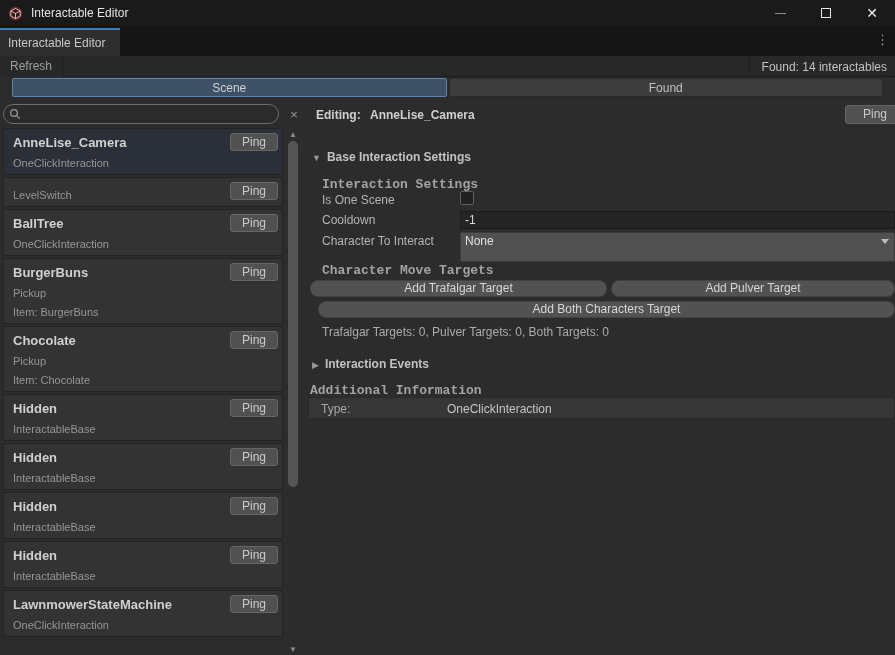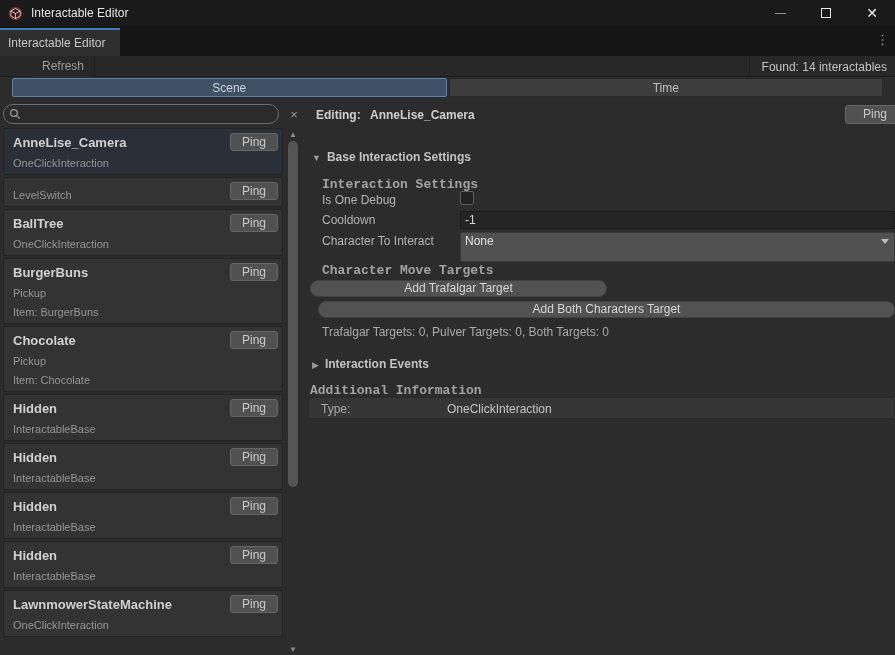--- a/index.html
+++ b/index.html
@@ -28,21 +28,21 @@
   .min-glyph{display:block;width:11px;height:1px;background:#8d8d8d;}
   .max-glyph{display:block;width:10px;height:10px;border:1.5px solid #e8e8e8;}
   .close-glyph{color:#ededed;font-size:14px;line-height:1;}
 
   
   .tabbar{position:absolute;left:0;top:26px;width:895px;height:30px;background:var(--tabbar);}
   .editor-tab{position:absolute;left:0;top:2px;width:120px;height:28px;background:#2e2e2e;border-top:2px solid var(--accent);color:#c8c8c8;font-size:12px;display:flex;align-items:center;padding-left:8px;}
   .kebab{position:absolute;right:6px;top:7px;color:#9a9a9a;font-size:13px;letter-spacing:0;line-height:1;}
 
   
-  .toolbar{position:absolute;left:0;top:56px;width:895px;height:21px;background:var(--toolbar);border-bottom:1px solid #1d1d1d;display:flex;align-items:center;padding-left:32px;}
+  .toolbar{position:absolute;left:0;top:56px;width:895px;height:21px;background:var(--toolbar);border-bottom:1px solid #1d1d1d;display:flex;align-items:center;}
   .refresh-btn{height:21px;padding:0 10px;background:var(--toolbar);border:none;border-right:1px solid #1f1f1f;color:#9e9e9e;font-size:12px;display:flex;align-items:center;}
   .found-label{position:absolute;right:0;top:0;height:21px;display:flex;align-items:center;padding:0 8px 0 12px;border-left:1px solid #1f1f1f;color:#c2c2c2;font-size:12px;}
 
   
   .view-tabs{position:absolute;left:0;top:78px;width:895px;height:19px;display:flex;gap:2px;padding:0 12px;}
   .view-tab{flex:1;height:19px;font-size:12px;display:flex;align-items:center;justify-content:center;border-radius:2px;}
   .view-tab.active{background:var(--scene-tab);border:1px solid #5d83ad;color:#cdd3da;}
   .view-tab.inactive{background:var(--debug-tab);border:1px solid #282828;color:#c0c0c0;}
 
   
@@ -115,21 +115,21 @@
     <div class="kebab">⋮</div>
   </div>
 
   <div class="toolbar">
     <button class="refresh-btn">Refresh</button>
     <div class="found-label">Found: 14 interactables</div>
   </div>
 
   <div class="view-tabs">
     <div class="view-tab active">Scene</div>
-    <div class="view-tab inactive">Time</div>
+    <div class="view-tab inactive">Found</div>
   </div>
 
   <div class="left-panel">
     <div class="search-row">
       <input class="search-input" type="text" value="" placeholder="" style="">
       <svg class="search-icon" viewBox="0 0 12 12">
         <circle cx="5" cy="5" r="3.4" fill="none" stroke="#9a9a9a" stroke-width="1.2"></circle>
         <line x1="7.6" y1="7.6" x2="10.6" y2="10.6" stroke="#9a9a9a" stroke-width="1.2"></line>
       </svg>
       <div class="search-clear">×</div>
@@ -204,21 +204,21 @@
 
     <div class="row" style="top:50px;left:6px;">
       <span class="fold-tri">▼</span><span class="fold-lbl">Base Interaction Settings</span>
     </div>
 
     <div class="row" style="top:77px;left:16px;">
       <span class="hdr">Interaction Settings</span>
     </div>
 
     <div class="row" style="top:96px;">
-      <span class="lbl" style="position:absolute;left:16px;">Is One Debug</span>
+      <span class="lbl" style="position:absolute;left:16px;">Is One Scene</span>
       <div class="checkbox"></div>
     </div>
 
     <div class="row" style="top:116px;">
       <span class="lbl" style="position:absolute;left:16px;">Cooldown</span>
       <div class="text-field">-1</div>
     </div>
 
     <div class="row" style="top:137px;">
       <span class="lbl" style="position:absolute;left:16px;">Character To Interact</span>
@@ -227,20 +227,21 @@
         <span class="dd-arrow"></span>
       </div>
     </div>
 
     <div class="row" style="top:163px;left:16px;">
       <span class="hdr">Character Move Targets</span>
     </div>
 
     <div class="row" style="top:183px;height:17px;">
       <div class="push-btn" style="left:4px;width:297px;">Add Trafalgar Target</div>
+      <div class="push-btn" style="left:305px;right:0;">Add Pulver Target</div>
     </div>
 
     <div class="row" style="top:204px;height:17px;">
       <div class="push-btn" style="left:12px;right:0;">Add Both Characters Target</div>
     </div>
 
     <div class="row" style="top:225px;left:16px;">
       <span class="summary">Trafalgar Targets: 0, Pulver Targets: 0, Both Targets: 0</span>
     </div>
 

